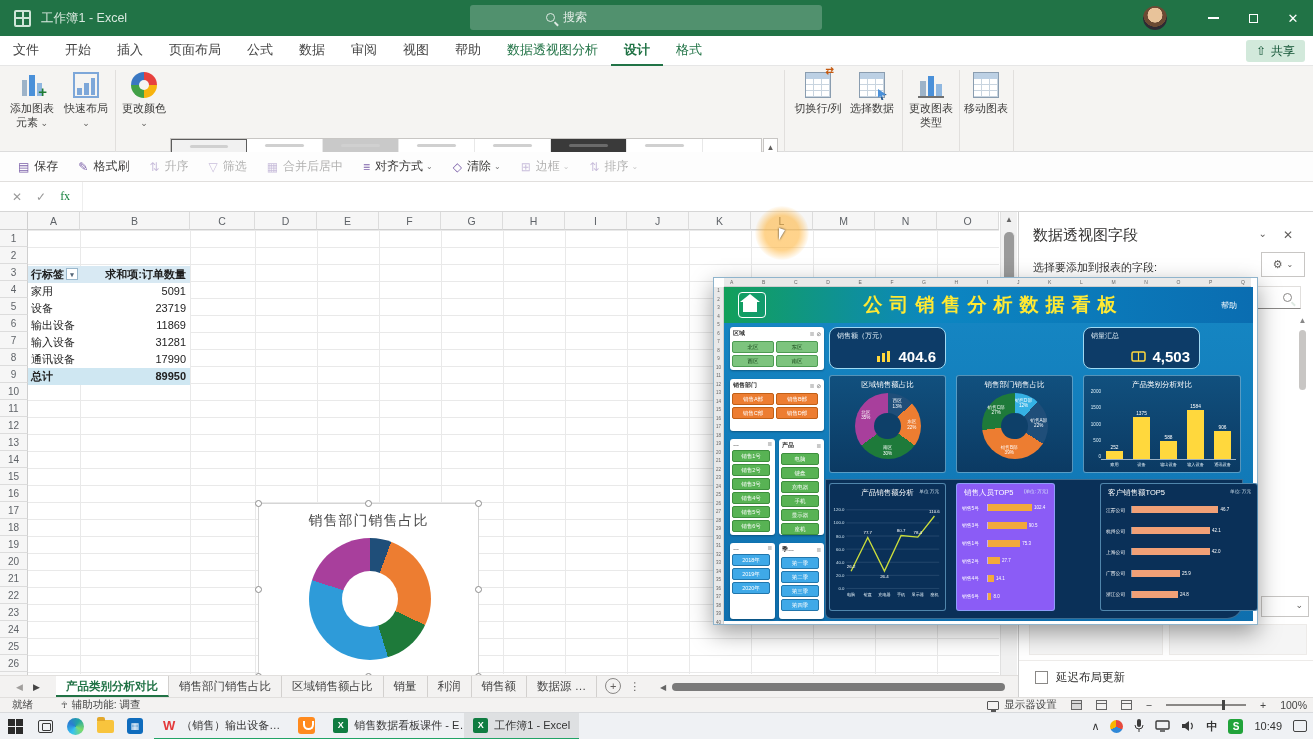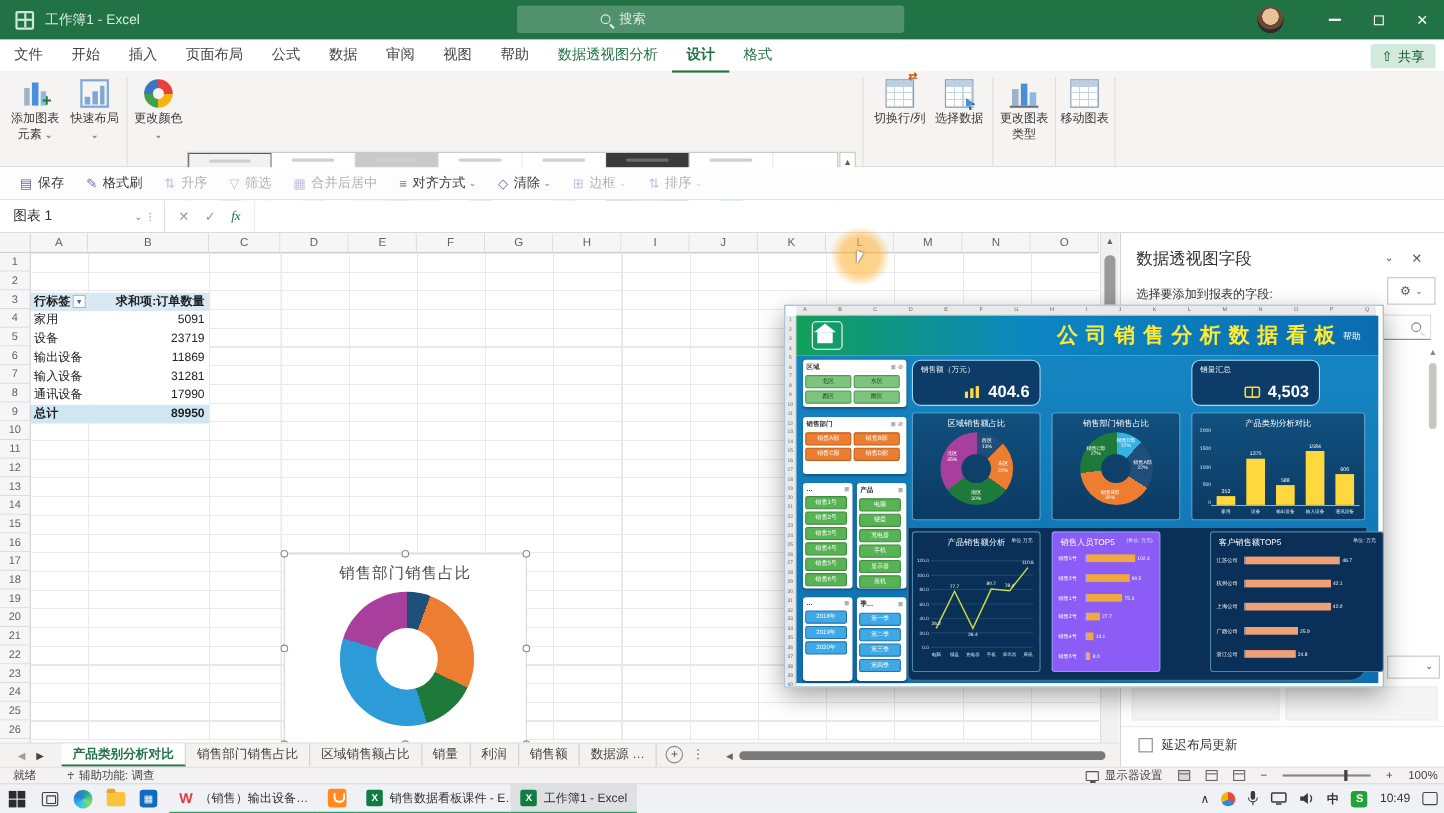--- a/index.html
+++ b/index.html
@@ -66,21 +66,21 @@
   .qb-item{display:flex;align-items:center;gap:5px;font-size:12px;color:#3b3a39;padding:0 8px;height:24px}
   .qb-item .g{font-size:12px;color:#7a5ea8}
   .qb-item.dis{opacity:.4}
   .qb-dd{font-size:8px;color:#777;margin-left:-2px}
 
   
   .fxbar{position:absolute;left:0;top:182px;width:1313px;height:30px;background:#fff;border-bottom:1px solid #d6d6d6;display:flex;align-items:center}
   .namebox{width:150px;height:100%;border-right:1px solid #e1dfdd;display:flex;align-items:center;font-size:12.5px;color:#333;padding-left:12px;justify-content:space-between}
   .namebox .dd{color:#888;font-size:9px;padding-right:8px}
   .fx-btns{display:flex;align-items:center;gap:14px;padding:0 12px;color:#9a9a9a;font-size:12px;border-right:1px solid #eee;height:100%}
-  .fx-it{font-style:italic;font-family:"Liberation Serif",serif;color:#15803d}
+  .fx-it{font-family:"Liberation Serif",serif;color:#15803d}
 
   
   .sheet{position:absolute;left:0;top:212px;width:1018px;height:463px;background:#fff;overflow:hidden}
   .corner{position:absolute;left:0;top:0;width:28px;height:18px;background:#f5f5f5;border-right:1px solid #cfcfcf;border-bottom:1px solid #cfcfcf}
   .colhdrs{position:absolute;left:28px;top:0;height:18px;display:flex}
   .colhdrs div{height:18px;border-right:1px solid #dcdcdc;border-bottom:1px solid #cfcfcf;background:#f6f6f6;font-size:10.5px;color:#5f6368;text-align:center;line-height:18px}
   .colhdrs div:nth-child(1){width:52px}.colhdrs div:nth-child(2){width:110px}.colhdrs div:nth-child(3){width:65px}
   .colhdrs div:nth-child(n+4){width:62px}
   .rowhdrs{position:absolute;left:0;top:18px;width:28px}
   .rowhdrs div{height:17px;border-bottom:1px solid #dcdcdc;border-right:1px solid #cfcfcf;background:#f6f6f6;font-size:10px;color:#5f6368;text-align:center;line-height:17px}
@@ -110,21 +110,21 @@
 
   
   .overlay{position:absolute;left:713px;top:277px;width:545px;height:348px;background:#fff;border:1px solid #8fb4cc;box-shadow:0 8px 22px rgba(0,0,0,.38);z-index:5}
   .ov-cols{position:absolute;left:10px;top:0;right:6px;height:9px;background:#e9e9e9;border-bottom:1px solid #cfcfcf;display:flex;justify-content:space-between;padding:0 6px;font-size:5px;color:#666;line-height:9px}
   .ov-rows{position:absolute;left:0;top:9px;width:10px;bottom:0;background:#e9e9e9;border-right:1px solid #cfcfcf;font-size:4.5px;color:#666;text-align:center;overflow:hidden}
   .ov-rows div{height:8.5px;line-height:8.5px}
   .banner{position:absolute;left:10px;top:9px;width:529px;height:36px;background:linear-gradient(90deg,#12a05a,#0c86c2 40%,#0a6db1);display:flex;align-items:center}
   .logo{width:28px;height:26px;border:1.5px solid #fff;border-radius:4px;margin-left:14px;position:relative}
   .logo .house{position:absolute;left:4px;top:9px;width:14px;height:10px;background:#fff}
   .logo .roof{position:absolute;left:1px;top:1px;width:0;height:0;border-left:10px solid transparent;border-right:10px solid transparent;border-bottom:8px solid #fff}
-  .banner-title{flex:1;text-align:right;color:#ffe933;font-size:19px;font-weight:bold;letter-spacing:7px}
+  .banner-title{flex:1;text-align:center;color:#ffe933;font-size:19px;font-weight:bold;letter-spacing:7px}
   .banner-help{color:#fff;font-size:8px;margin-right:16px}
   .dash-body{position:absolute;left:10px;top:45px;width:529px;height:298px;background:linear-gradient(180deg,#1585c2,#0f6fae)}
   .slicer{position:absolute;background:#fff;border-radius:3px;box-shadow:0 1px 2px rgba(0,0,0,.3);overflow:hidden}
   .sl-head{display:flex;align-items:center;font-size:6px;font-weight:bold;color:#333;padding:2px 3px;gap:2px}
   .sl-head .t{flex:1;overflow:hidden;white-space:nowrap}
   .sl-ico{color:#999;font-size:5.5px}
   .sl-btns{display:flex;flex-wrap:wrap;padding:1px 2px;gap:2px}
   .sl-btn{border-radius:2px;font-size:5.5px;text-align:center;line-height:11px;height:12px}
   .green .sl-btn{background:#7dc47e;border:1px solid #4d9b52;color:#123f14;width:42px}
   .orange .sl-btn{background:#ed7d31;border:1px solid #c05f16;color:#fff;width:42px}
@@ -379,24 +379,20 @@
       <span class="qb-dd">⌄</span>
     </div>
     <div class="qb-item dis">
       <span class="g">⇅</span>
       <span>排序</span>
       <span class="qb-dd">⌄</span>
     </div>
   </div>
 
 <div class="fxbar">
-  <div class="namebox">
-    <span>图表 1</span>
-      <span class="dd">⌄ ⋮</span>
-  </div>
   <div class="fx-btns">
     <span>✕</span>
     <span>✓</span>
     <span class="fx-it">fx</span>
   </div>
   <div style="flex:1;height:100%"></div>
 </div>
 
 <div class="sheet">
   <div class="hlines"></div>

